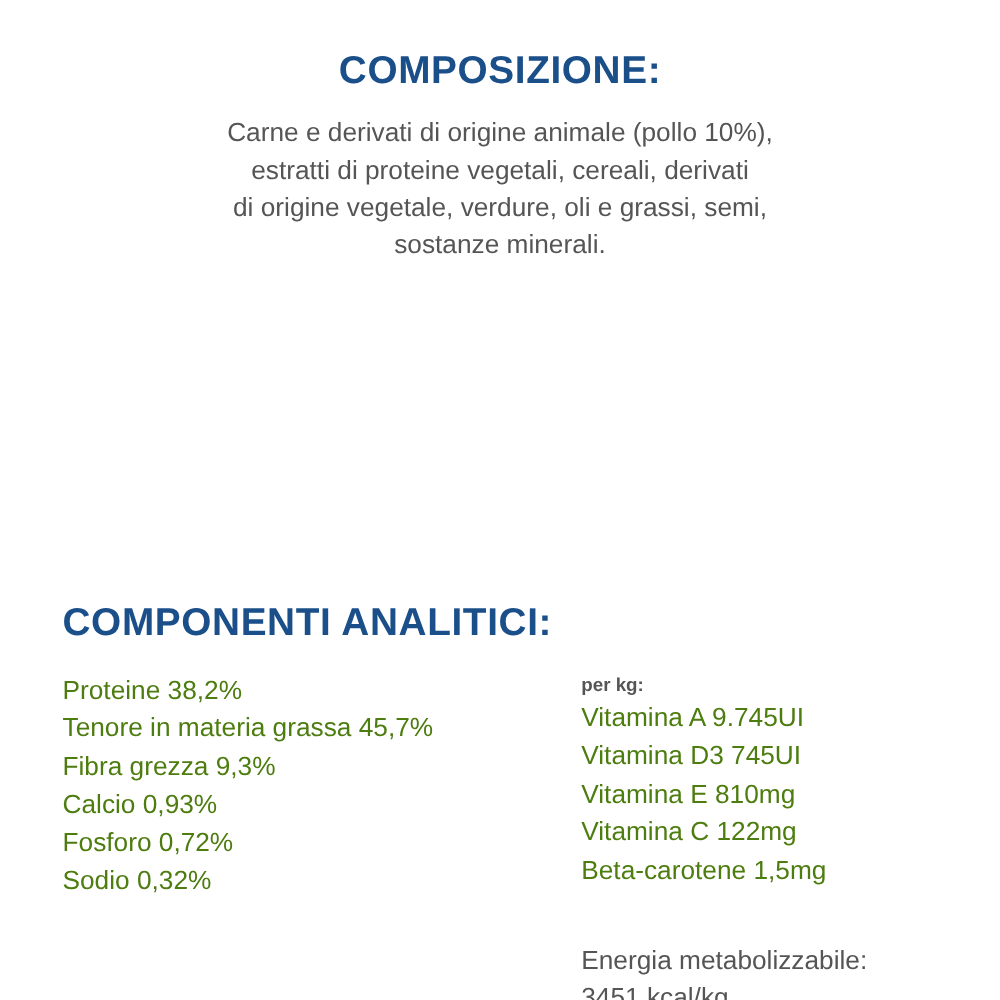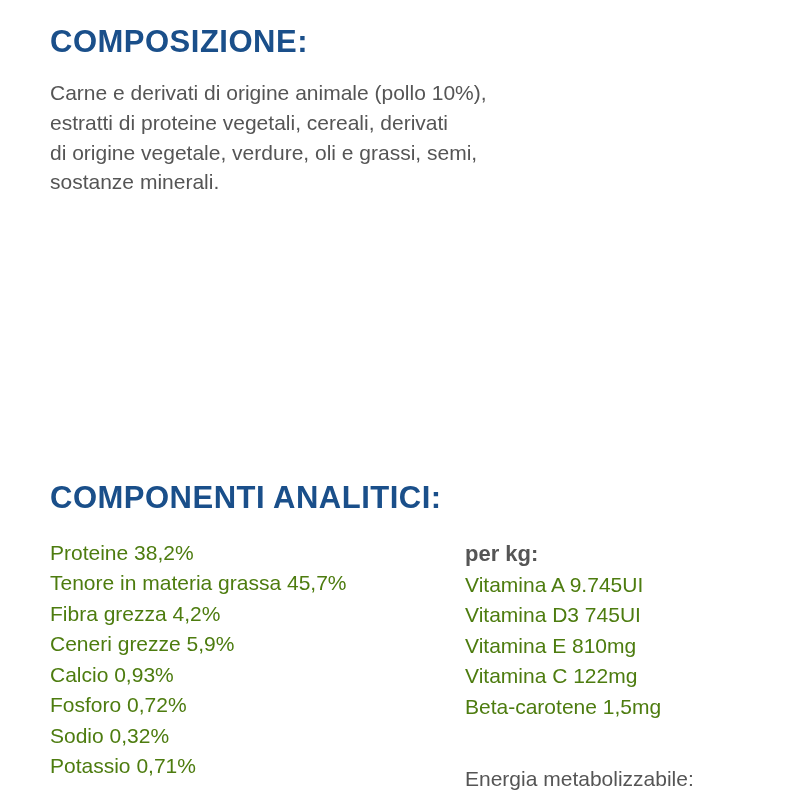--- a/index.html
+++ b/index.html
@@ -31,22 +31,23 @@
   .body-text {
     color: #555555;
     font-size: 21px;
     line-height: 1.42;
     margin: 0;
     white-space: pre-line;
   }
   #composition-section {
     position: absolute;
     left: 50px;
-    top: 24px;
+    top: 38px;
     width: 700px;
+    text-align: center;
   }
   #composition-heading {
     margin-bottom: 18px;
   }
   #analytical-section {
     position: absolute;
     left: 50px;
     top: 432px;
     width: 710px;
   }
@@ -71,21 +72,21 @@
     padding: 0;
   }
   .nutrient-list li, .vitamin-list li {
     color: #4d7c0f;
     font-size: 21px;
     line-height: 1.45;
     white-space: nowrap;
   }
   .vit-label {
     color: #555555;
-    font-size: 22px;
+    font-size: 15px;
     line-height: 1.45;
     font-weight: bold;
   }
   .energy-block {
     margin-top: 42px;
     color: #555555;
     font-size: 21px;
     line-height: 1.45;
     white-space: pre-line;
   }
@@ -105,26 +106,24 @@
 
   <section id="analytical-section">
     <h2 class="section-heading" id="analytical-heading">COMPONENTI ANALITICI:</h2>
 
     <div class="columns">
 
       <div class="col-left">
         <ul class="nutrient-list">
           <li>Proteine 38,2%</li>
           <li>Tenore in materia grassa 45,7%</li>
-          <li>Fibra grezza 4,2%</li>
-          <li>Ceneri grezze 5,9%</li>
+          <li>Fibra grezza 9,3%</li>
           <li>Calcio 0,93%</li>
           <li>Fosforo 0,72%</li>
           <li>Sodio 0,32%</li>
-          <li>Potassio 0,71%</li>
         </ul>
       </div>
 
       <div class="col-right">
         <div class="vit-label">per kg:</div>
         <ul class="vitamin-list">
           <li>Vitamina A 9.745UI</li>
           <li>Vitamina D3 745UI</li>
           <li>Vitamina E 810mg</li>
           <li>Vitamina C 122mg</li>

